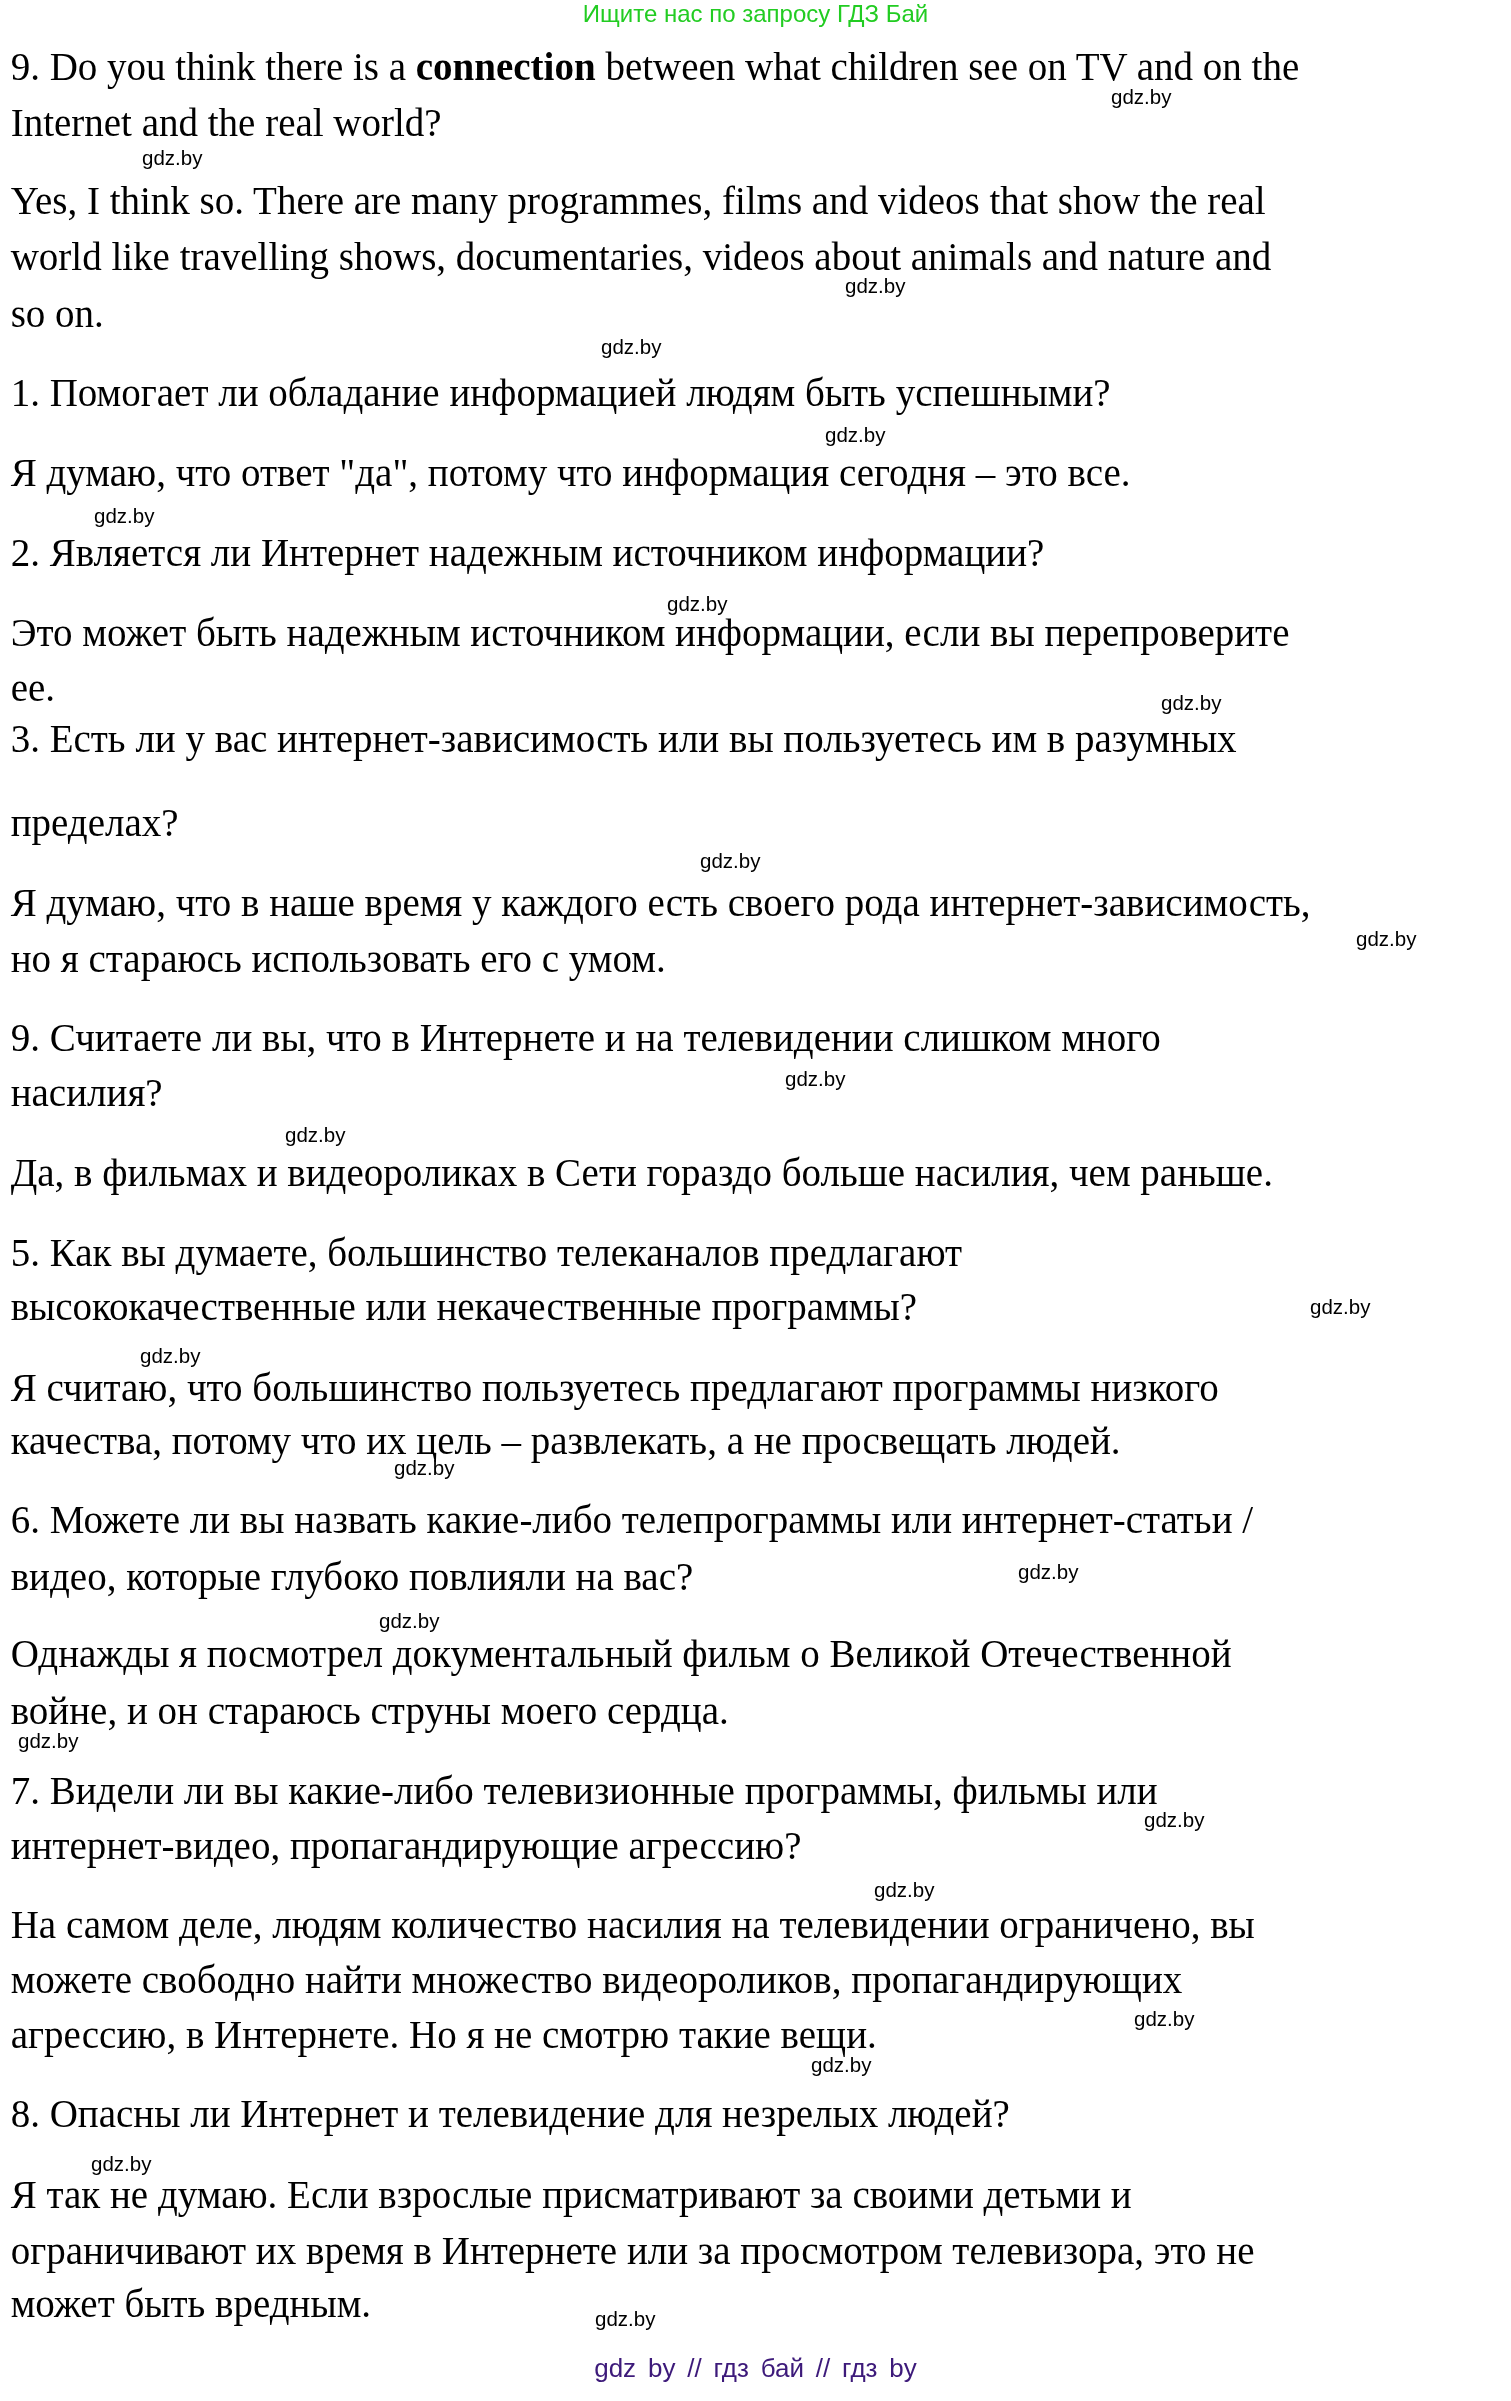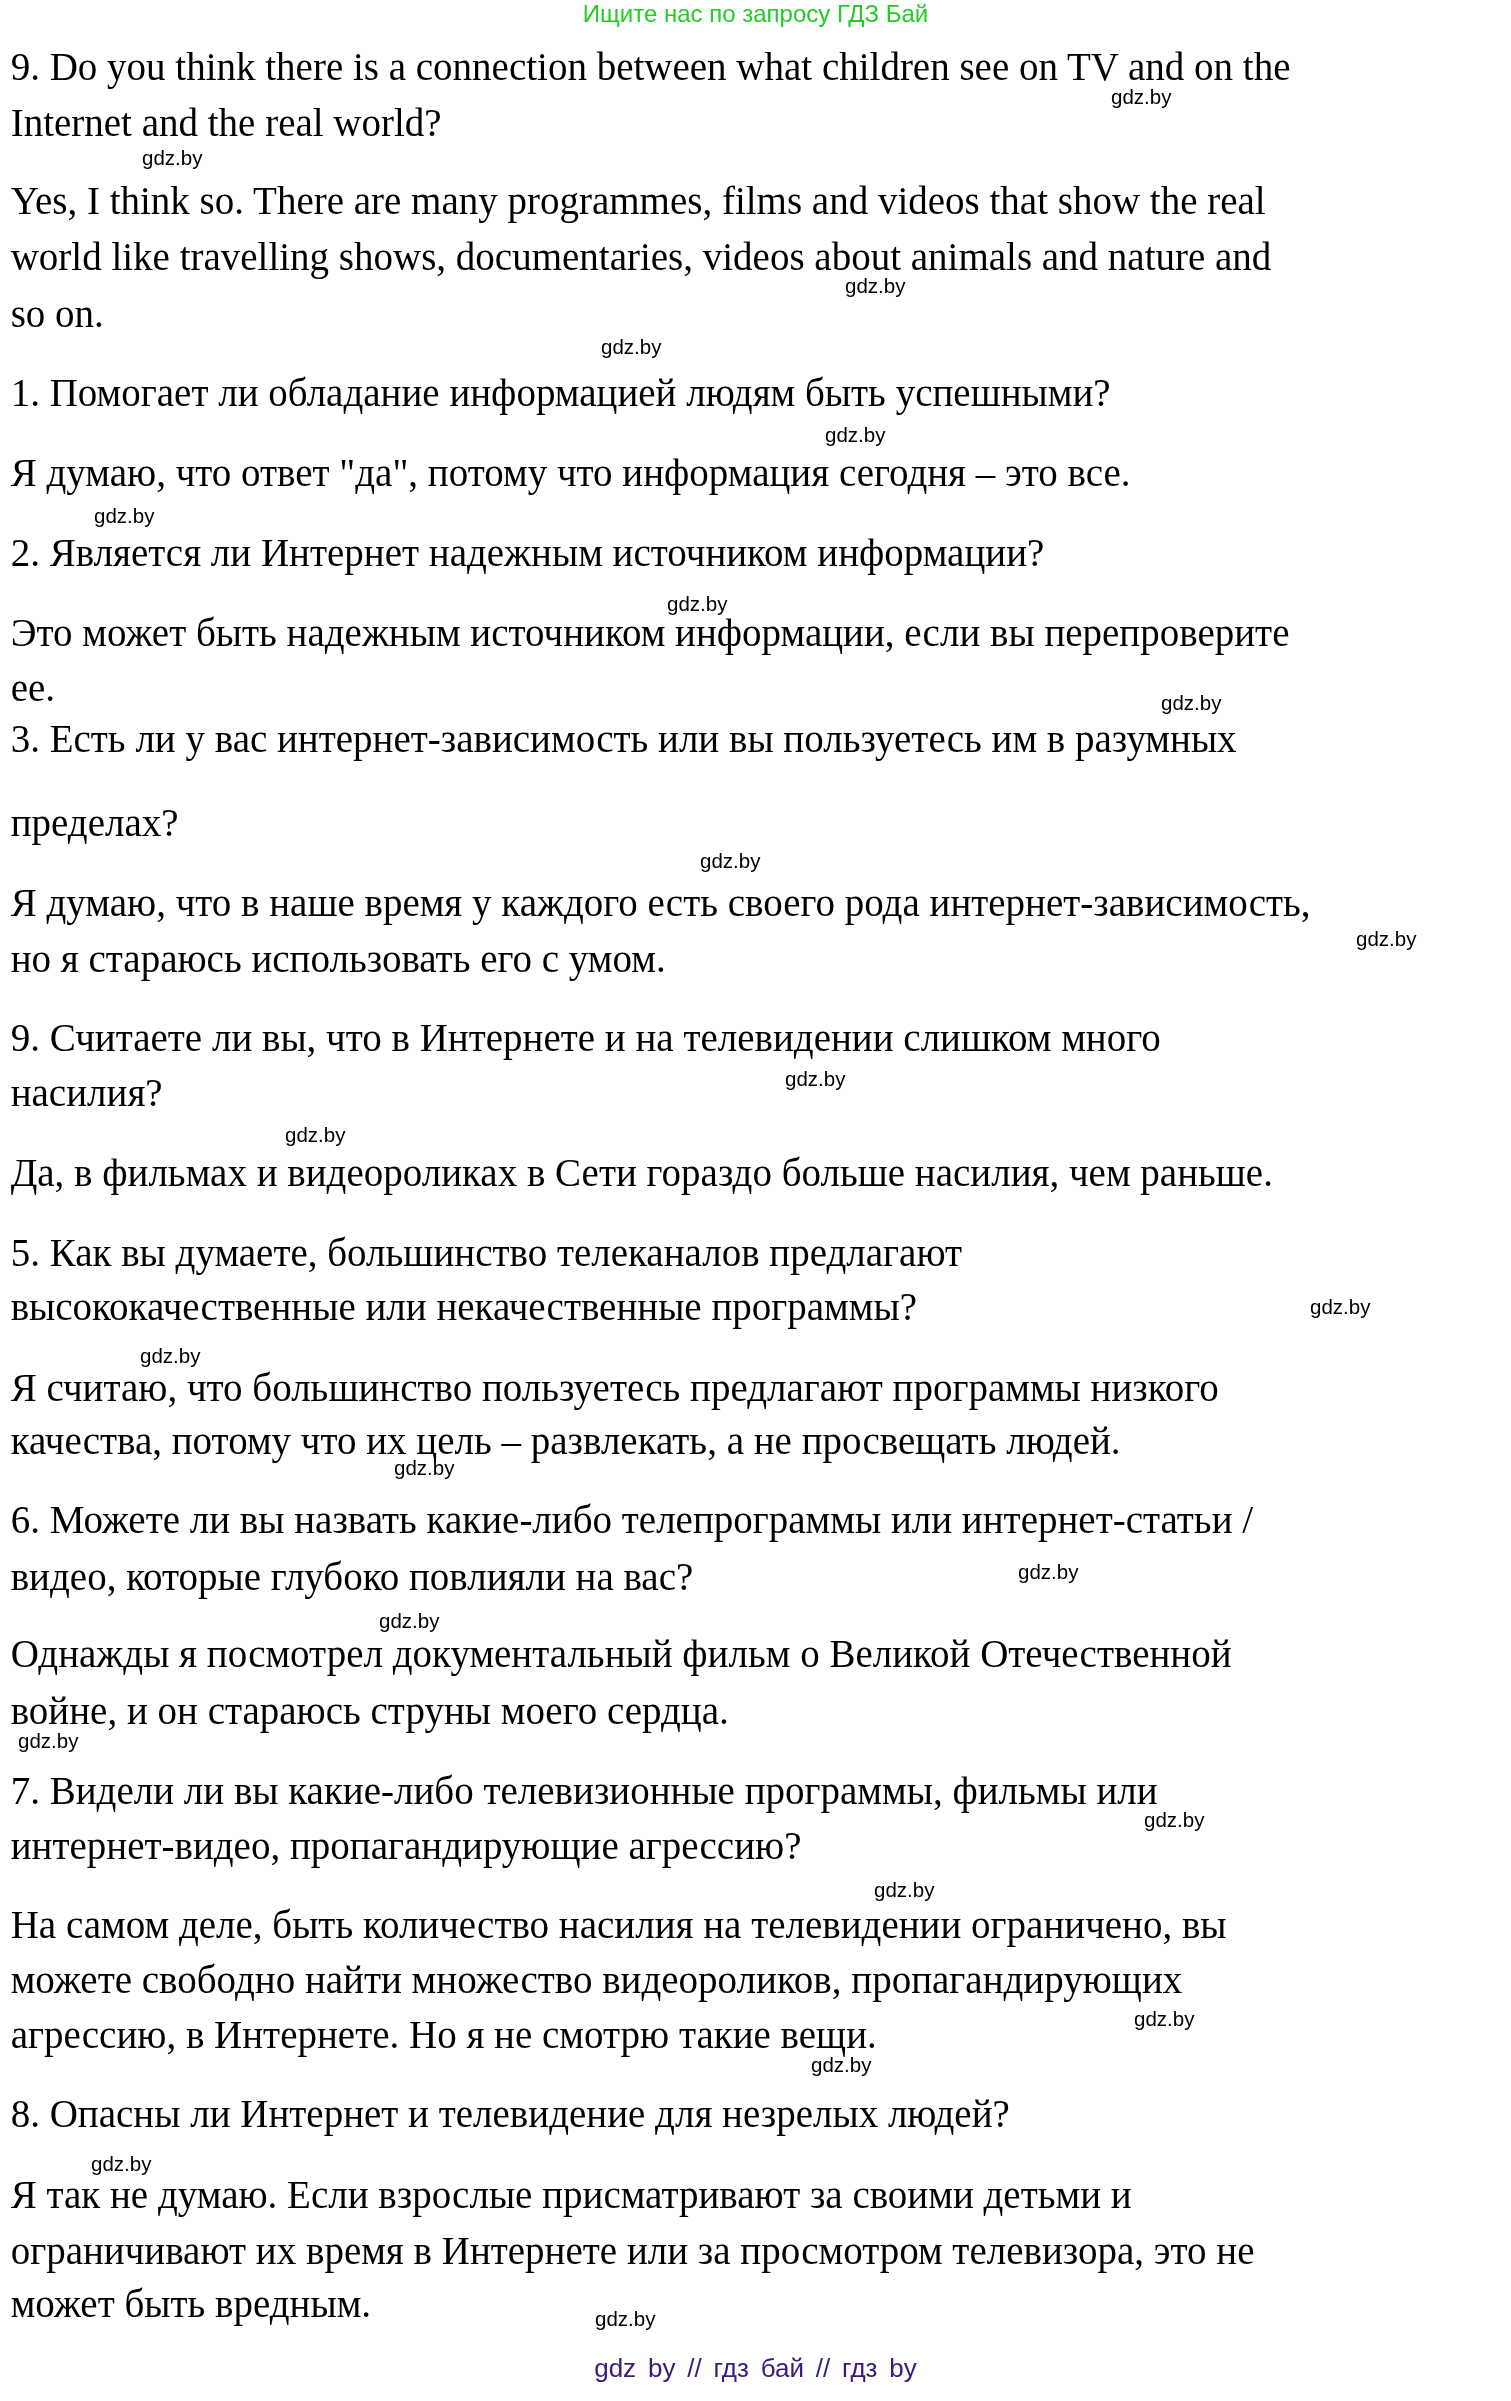--- a/index.html
+++ b/index.html
@@ -7,21 +7,21 @@
   .header {
     position: absolute; top: 0; left: 0; width: 1511px; text-align: center;
     font-family: "Liberation Sans", sans-serif; font-size: 24px; line-height: 27px;
     color: #22cc22;
   }
   .line {
     position: absolute; left: 10.7px; white-space: nowrap;
     font-family: "Liberation Serif", serif; font-size: 39px; line-height: 46px;
     color: #000000;
   }
-  .line b { font-weight: normal; }
+  .line b { font-weight: bold; }
   .wm {
     position: absolute; white-space: nowrap;
     font-family: "Liberation Sans", sans-serif; font-size: 20.5px; line-height: 23px;
     color: #000000;
   }
   .footer {
     position: absolute; top: 2353px; left: 0; width: 1511px; text-align: center;
     font-family: "Liberation Sans", sans-serif; font-size: 26px; line-height: 30px;
     color: #3d1a7a; word-spacing: 4.6px;
   }
@@ -59,21 +59,21 @@
 <div class="line" style="top:1365px">Я считаю, что большинство пользуетесь предлагают программы низкого</div>
 <div class="line" style="top:1418px">качества, потому что их цель – развлекать, а не просвещать людей.</div>
 
 <div class="line" style="top:1497px">6. Можете ли вы назвать какие-либо телепрограммы или интернет-статьи /</div>
 <div class="line" style="top:1554px">видео, которые глубоко повлияли на вас?</div>
 <div class="line" style="top:1631px">Однажды я посмотрел документальный фильм о Великой Отечественной</div>
 <div class="line" style="top:1688px">войне, и он стараюсь струны моего сердца.</div>
 
 <div class="line" style="top:1768px">7. Видели ли вы какие-либо телевизионные программы, фильмы или</div>
 <div class="line" style="top:1823px">интернет-видео, пропагандирующие агрессию?</div>
-<div class="line" style="top:1902px">На самом деле, быть количество насилия на телевидении ограничено, вы</div>
+<div class="line" style="top:1902px">На самом деле, людям количество насилия на телевидении ограничено, вы</div>
 <div class="line" style="top:1957px">можете свободно найти множество видеороликов, пропагандирующих</div>
 <div class="line" style="top:2012px">агрессию, в Интернете. Но я не смотрю такие вещи.</div>
 
 <div class="line" style="top:2091px">8. Опасны ли Интернет и телевидение для незрелых людей?</div>
 <div class="line" style="top:2172px">Я так не думаю. Если взрослые присматривают за своими детьми и</div>
 <div class="line" style="top:2228px">ограничивают их время в Интернете или за просмотром телевизора, это не</div>
 <div class="line" style="top:2281px">может быть вредным.</div>
 
 <div class="wm" style="left:1111px;top:85px">gdz.by</div>
 <div class="wm" style="left:142px;top:146px">gdz.by</div>

